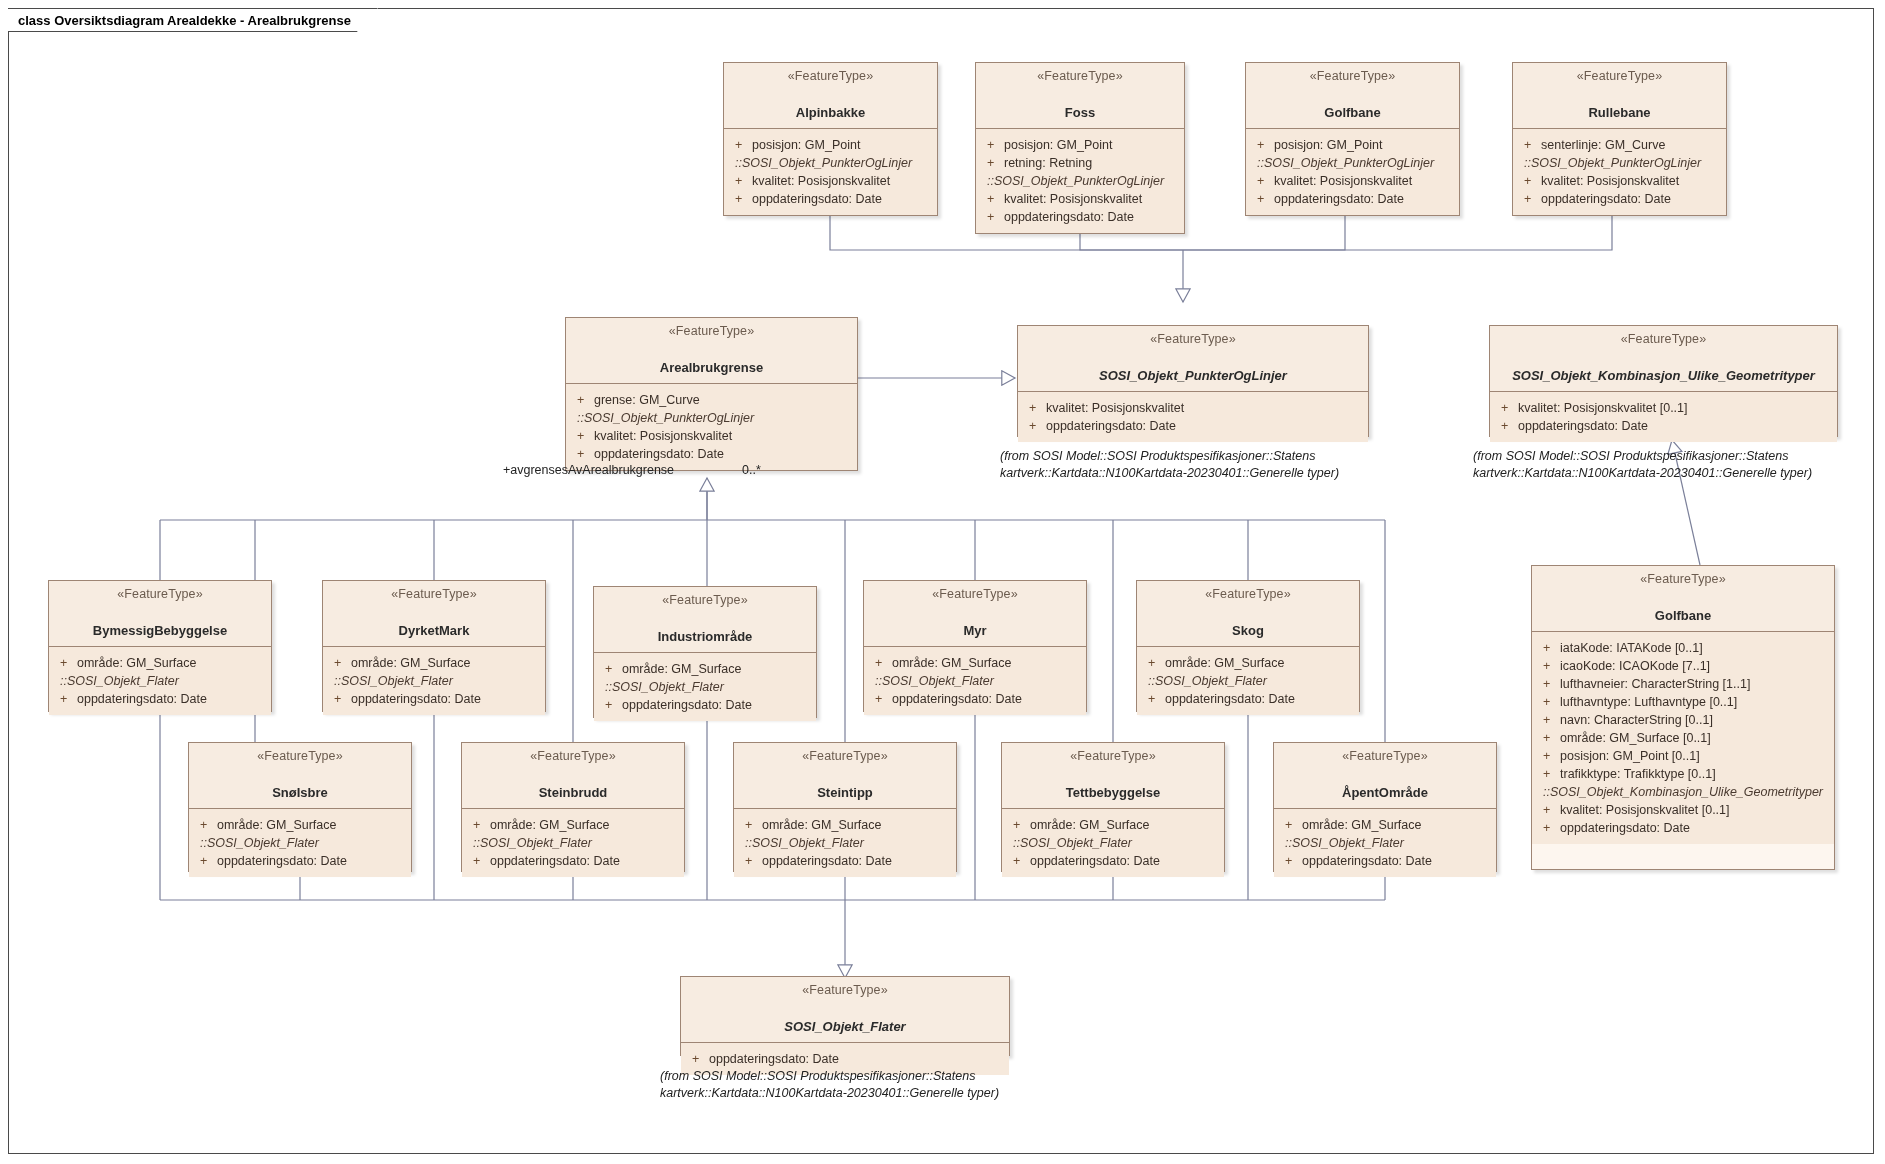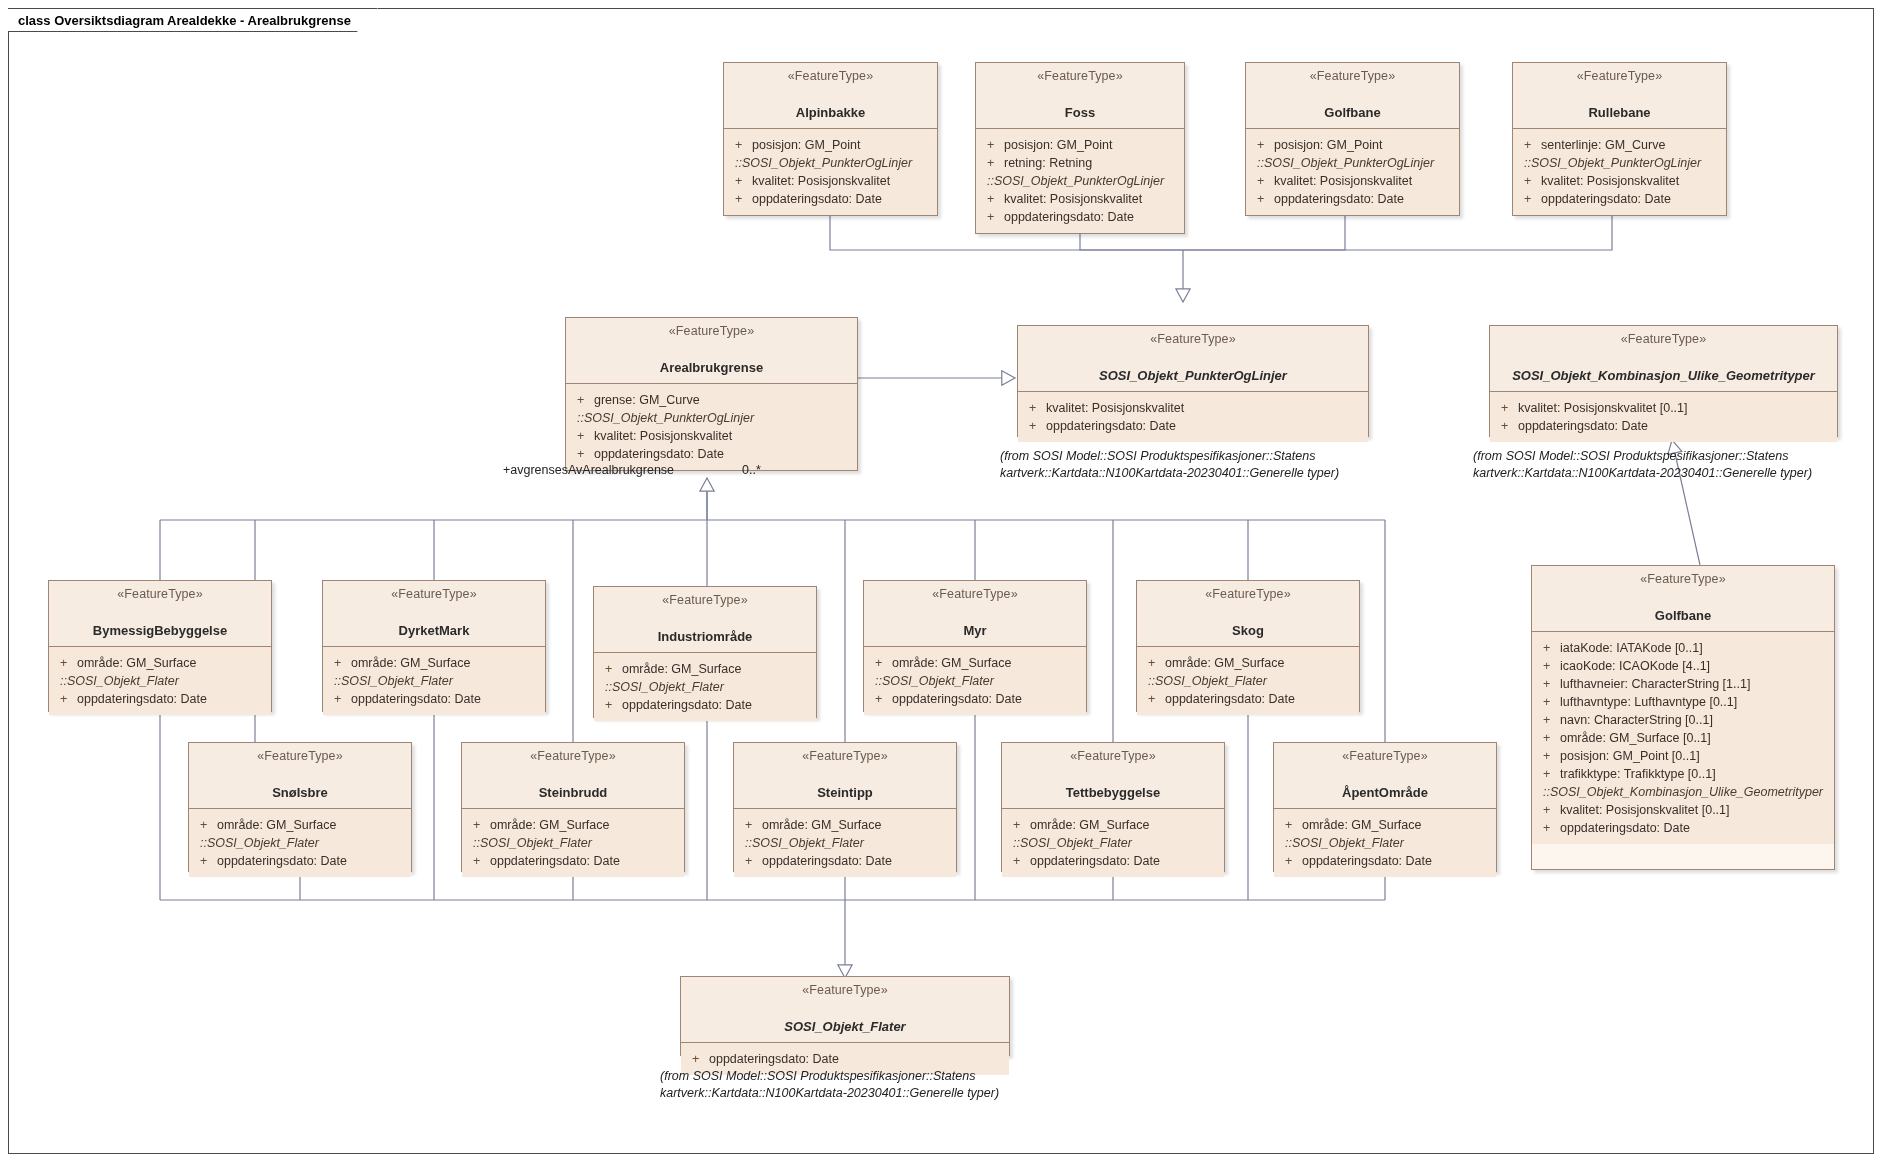--- a/index.html
+++ b/index.html
@@ -577,21 +577,21 @@
       <span class="stereotype">«FeatureType»</span>
       <span class="classname">Golfbane</span>
     </div>
     <div class="uml-body">
         <div class="attr-row">
           <span class="attr-vis">+</span>
           <span class="attr-text">iataKode: IATAKode [0..1]</span>
         </div>
         <div class="attr-row">
           <span class="attr-vis">+</span>
-          <span class="attr-text">icaoKode: ICAOKode [4..1]</span>
+          <span class="attr-text">icaoKode: ICAOKode [7..1]</span>
         </div>
         <div class="attr-row">
           <span class="attr-vis">+</span>
           <span class="attr-text">lufthavneier: CharacterString [1..1]</span>
         </div>
         <div class="attr-row">
           <span class="attr-vis">+</span>
           <span class="attr-text">lufthavntype: Lufthavntype [0..1]</span>
         </div>
         <div class="attr-row">

